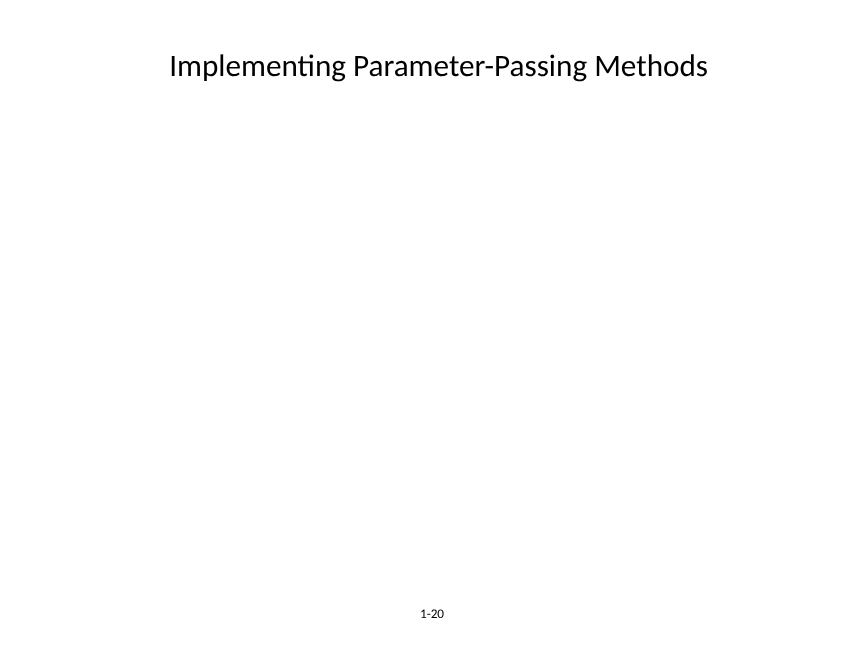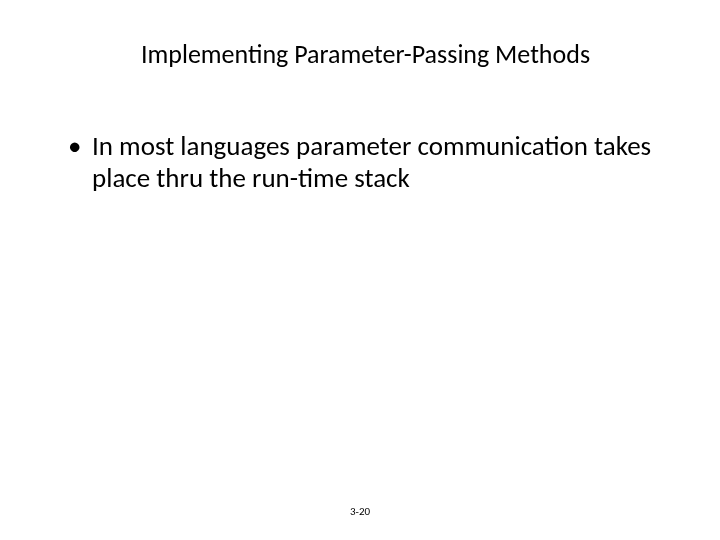--- a/index.html
+++ b/index.html
@@ -60,17 +60,16 @@
       color: #000000;
     }
   </style>
 </head>
 <body>
 
 <div class="slide">
   <h1 class="title">Implementing Parameter-Passing Methods</h1>
   <div class="content">
     <ul class="bullet-list">
-      <li class="bullet-item">In most languages parameter communication takes place thru the run-time stack</li>
     </ul>
   </div>
-  <div class="page-number">3-20</div>
+  <div class="page-number">1-20</div>
 </div>
 
 </body></html>

